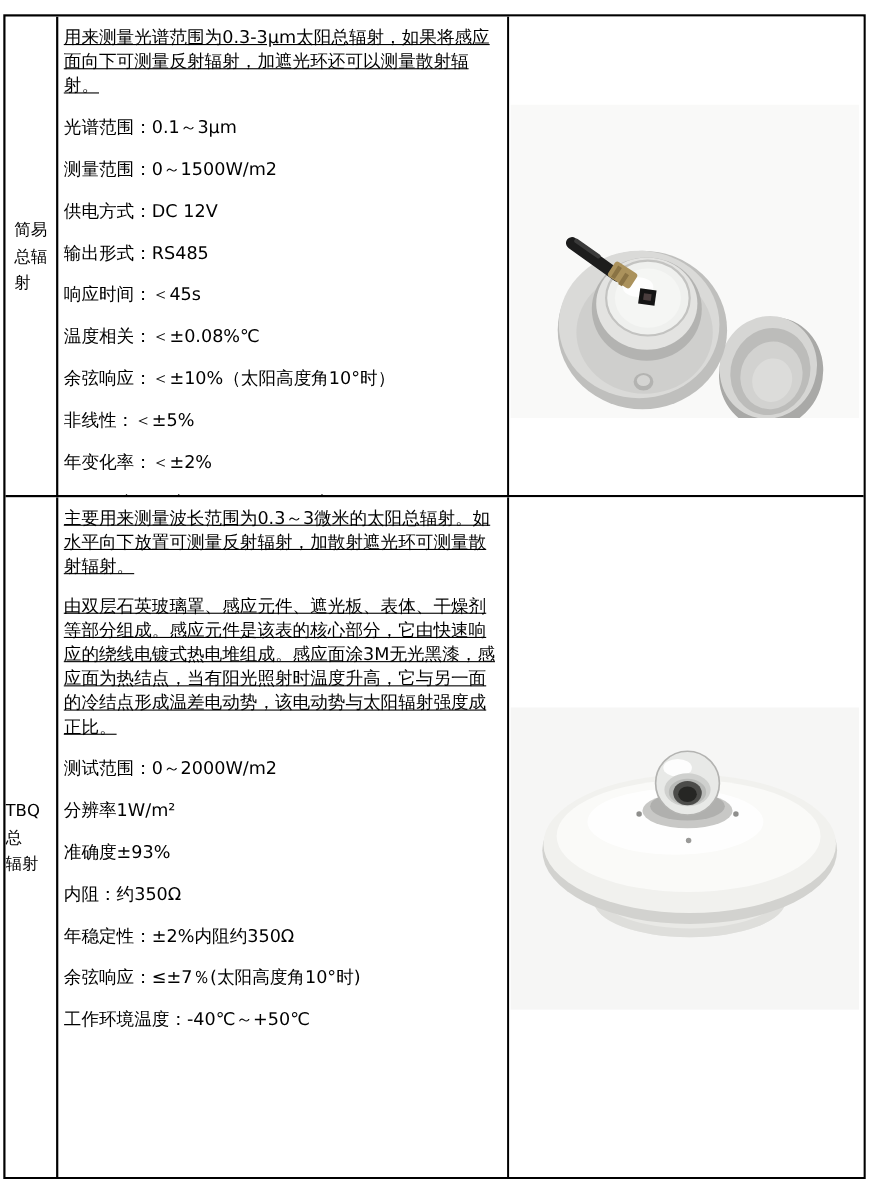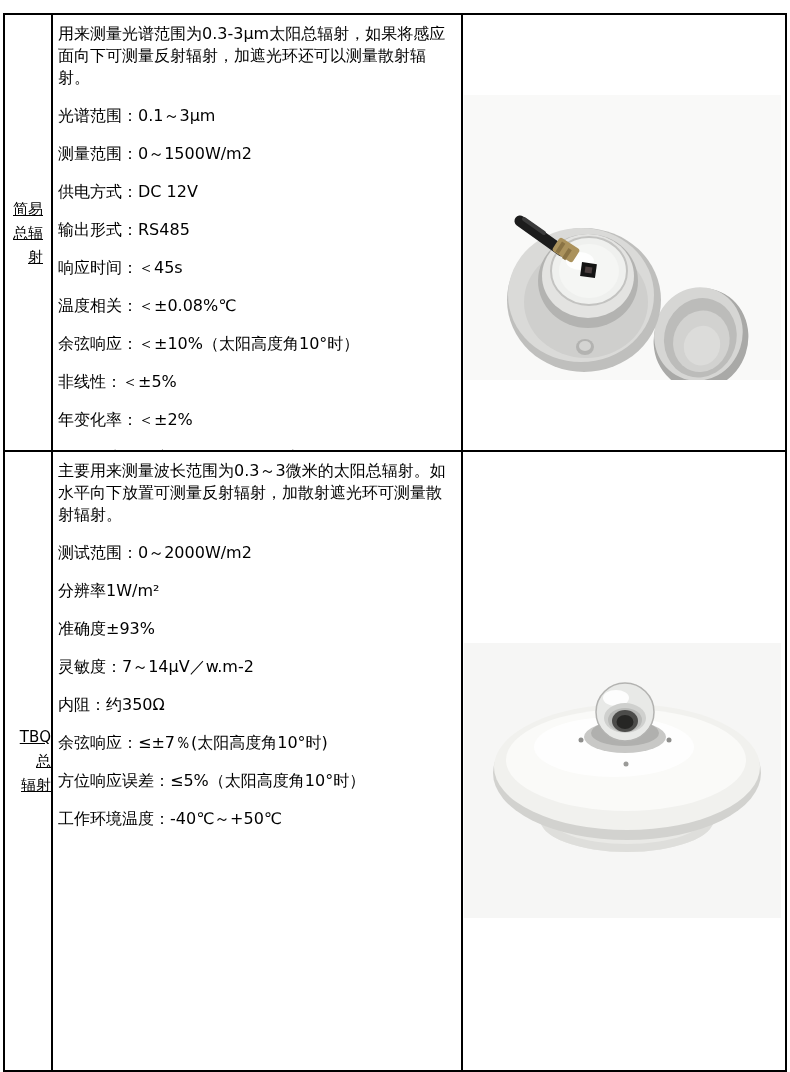--- a/index.html
+++ b/index.html
@@ -10,33 +10,32 @@
     width:784px;
     border:2px solid #000;
   }
   .trow { display:flex; overflow:hidden; }
   .trow-1 { height:437px; border-bottom:2px solid #000; }
   .trow-2 { height:618px; }
   .cell-label {
     width:48px; flex:0 0 48px;
     border-right:2px solid #000;
     display:flex; align-items:center; justify-content:center;
-    text-align:right;
+    text-align:left;
     font-size:15px; line-height:24px;
     white-space:pre-line;
-    text-decoration:underline;
   }
   .cell-text {
     width:410px; flex:0 0 410px;
     border-right:2px solid #000;
     padding:2px 6px 0 5px;
     font-size:16px; line-height:22px;
     overflow:hidden;
   }
-  .cell-text p.intro { margin:6px 0 14px; }
+  .cell-text p.intro { margin:6px 0 14px;text-decoration:underline; }
   .cell-text p.spec  { margin:16px 0; }
   .cell-photo { flex:1 1 auto; position:relative; background:#ffffff; }
   .photo { position:absolute; left:1px; display:block; }
   .photo-1 { top:80px; }
   .photo-2 { top:191px; }
 </style>
 </head>
 <body>
 
 <div class="spec-table">
@@ -97,27 +96,27 @@
         </g>
       </svg>
     </div>
   </div>
 
   <div class="trow trow-2">
     <div class="cell-label">TBQ总
 辐射</div>
     <div class="cell-text">
       <p class="intro">主要用来测量波长范围为0.3～3微米的太阳总辐射。如水平向下放置可测量反射辐射，加散射遮光环可测量散射辐射。</p>
+      <p class="intro">由双层石英玻璃罩、感应元件、遮光板、表体、干燥剂等部分组成。感应元件是该表的核心部分，它由快速响应的绕线电镀式热电堆组成。感应面涂3M无光黑漆，感应面为热结点，当有阳光照射时温度升高，它与另一面的冷结点形成温差电动势，该电动势与太阳辐射强度成正比。</p>
       <p class="spec">测试范围：0～2000W/m2</p>
       <p class="spec">分辨率1W/m²</p>
       <p class="spec">准确度±93%</p>
-      <p class="spec">灵敏度：7～14μV／w.m-2</p>
       <p class="spec">内阻：约350Ω</p>
+      <p class="spec">年稳定性：±2%内阻约350Ω</p>
       <p class="spec">余弦响应：≤±7％(太阳高度角10°时)</p>
-      <p class="spec">方位响应误差：≤5%（太阳高度角10°时）</p>
       <p class="spec">工作环境温度：-40℃～+50℃</p>
     </div>
     <div class="cell-photo">
       <svg class="photo photo-2" width="317" height="275" viewBox="0 0 317 275" role="img">
         <rect width="317" height="275" fill="#f6f6f5"></rect>
 
         <g>
           <path d="M 76 150 L 76 176 A 87 33 0 0 0 250 176 L 250 150 Z" fill="#e7e7e4"></path>
           <ellipse cx="163" cy="176" rx="87" ry="33" fill="#dededb"></ellipse>
           <ellipse cx="163" cy="172" rx="80" ry="29" fill="#e9e9e6"></ellipse>

